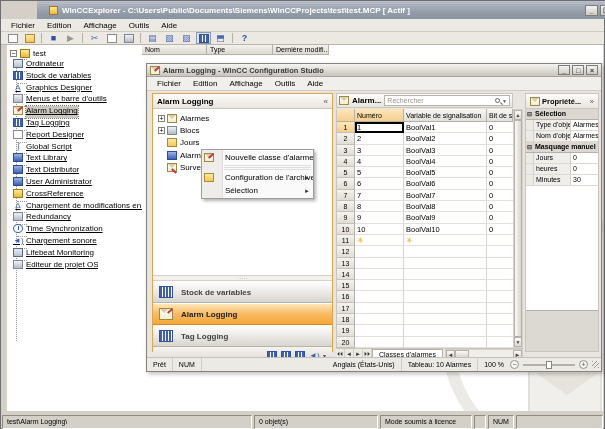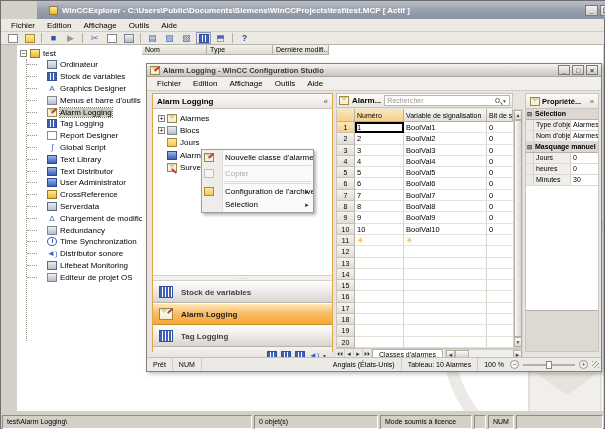--- a/index.html
+++ b/index.html
@@ -22,38 +22,38 @@
   .menubar span { padding:1px 6px; }
   #outer-menubar { top:18px; }
   #outer-toolbar { position:absolute; top:31px; left:0; width:100%; height:13px;
     background:#ece9e3; border-bottom:1px solid #b9b5ad; display:flex; align-items:center; padding-left:3px; }
   .tbi { width:15px; height:12px; display:flex; align-items:center; justify-content:center;
     font-size:9px; margin:0 1px; position:relative; }
   .tbi.pressed { border:1px solid #8a96b5; background:#dfe5f2; }
   .tbsep { width:1px; height:10px; background:#b5b1a9; margin:0 3px; }
 
   
-  #tree-pane { position:absolute; left:16px; top:44px; width:139px; height:366px;
+  #tree-pane { position:absolute; left:6px; top:44px; width:139px; height:366px;
     background:#fff; border-right:1px solid #9b978f; overflow:hidden; }
   #list-pane { position:absolute; left:141px; top:44px; right:1px; height:366px; background:#fff; overflow:hidden; }
   #list-headers { display:flex; height:10px; }
   #list-headers .col { background:linear-gradient(#f4f2ee,#dedad2); border-right:1px solid #b5b1a9;
     border-bottom:1px solid #b5b1a9; font-size:7px; padding:0 3px; line-height:10px; }
   
   .wm-circle { position:absolute; left:300px; top:170px; width:250px; height:250px;
     border:12px solid #eceae6; border-radius:50%; }
   .wm-env { position:absolute; left:386px; top:322px; width:74px; height:46px;
     background:#f1efeb; border:2px solid #e3e0da; }
   .wm-env:before { content:""; position:absolute; left:6px; top:4px; border-left:31px solid transparent;
     border-right:31px solid transparent; border-top:22px solid #e6e3dd; }
 
   
   #outer-tree { position:relative; padding-top:2px; }
   .otr-root { display:flex; align-items:center; height:12px; padding-left:3px; }
-  .otr-item { display:flex; align-items:center; height:11.8px; padding-left:30px; position:relative; }
+  .otr-item { display:flex; height:11.8px; padding-left:6px; position:relative;text-decoration:underline; }
   .guide { position:absolute; left:9px; top:14px; height:282px; border-left:1px dotted #9a968e; }
   .otr-item .dash { position:absolute; left:10px; width:10px; border-top:1px dotted #9a968e; }
   .expander { width:7px; height:7px; border:1px solid #848078; background:#fff; font-size:7px;
     line-height:5px; text-align:center; margin-right:3px; flex:none; }
   .lbl { margin-left:3px; }
   .otr-item.sel .lbl { background:#ccc8c1; outline:1px dotted #7a766e; }
 
   
   .ico { display:inline-block; width:10px; height:9px; position:relative; flex:none; }
   .i-comp { background:linear-gradient(#e8ecf2,#b9c2d0); border:1px solid #5a6b85; }
@@ -306,42 +306,37 @@
           <span class="ico i-blue"></span>
           <span class="lbl nowrap">User Administrator</span>
         </div>
         <div class="otr-item">
           <span class="dash"></span>
           <span class="ico i-cube"></span>
           <span class="lbl nowrap">CrossReference</span>
         </div>
         <div class="otr-item">
           <span class="dash"></span>
-          <span class="ico i-comp"></span>
-          <span class="lbl nowrap">Serverdata</span>
-        </div>
-        <div class="otr-item">
-          <span class="dash"></span>
           <span class="gi">Δ</span>
           <span class="lbl nowrap">Chargement de modifications en ligne</span>
         </div>
         <div class="otr-item">
           <span class="dash"></span>
           <span class="ico i-gray"></span>
           <span class="lbl nowrap">Redundancy</span>
         </div>
         <div class="otr-item">
           <span class="dash"></span>
           <span class="ico i-clock"></span>
           <span class="lbl nowrap">Time Synchronization</span>
         </div>
         <div class="otr-item">
           <span class="dash"></span>
           <span class="gi">◄)</span>
-          <span class="lbl nowrap">Distributor sonore</span>
+          <span class="lbl nowrap">Chargement sonore</span>
         </div>
         <div class="otr-item">
           <span class="dash"></span>
           <span class="ico i-comp"></span>
           <span class="lbl nowrap">Lifebeat Monitoring</span>
         </div>
         <div class="otr-item">
           <span class="dash"></span>
           <span class="ico i-gray"></span>
           <span class="lbl nowrap">Editeur de projet OS</span>
@@ -430,24 +425,20 @@
           <span class="gi mi">◄)</span>
           <span class="caret">▾</span>
         </div>
 
       <div id="ctx">
           <div class="cmi">
             <span class="ico i-env pen" style="position: relative; z-index: 2;"></span>
             <span class="ctxt nowrap">Nouvelle classe d'alarmes</span>
           </div>
           <div class="csep"></div>
-          <div class="cmi dis">
-            <span class="ico i-page" style="position: relative; z-index: 2; opacity: 0.45;"></span>
-            <span class="ctxt nowrap">Copier</span>
-          </div>
           <div class="csep"></div>
           <div class="csep"></div>
           <div class="cmi">
             <span class="ico i-folder" style="position: relative; z-index: 2;"></span>
             <span class="ctxt nowrap">Configuration de l'archive</span>
             <span class="arrow">►</span>
           </div>
           <div class="cmi">
             <span class="ico" style="visibility: hidden; position: relative; z-index: 2;"></span>
             <span class="ctxt nowrap">Sélection</span>

